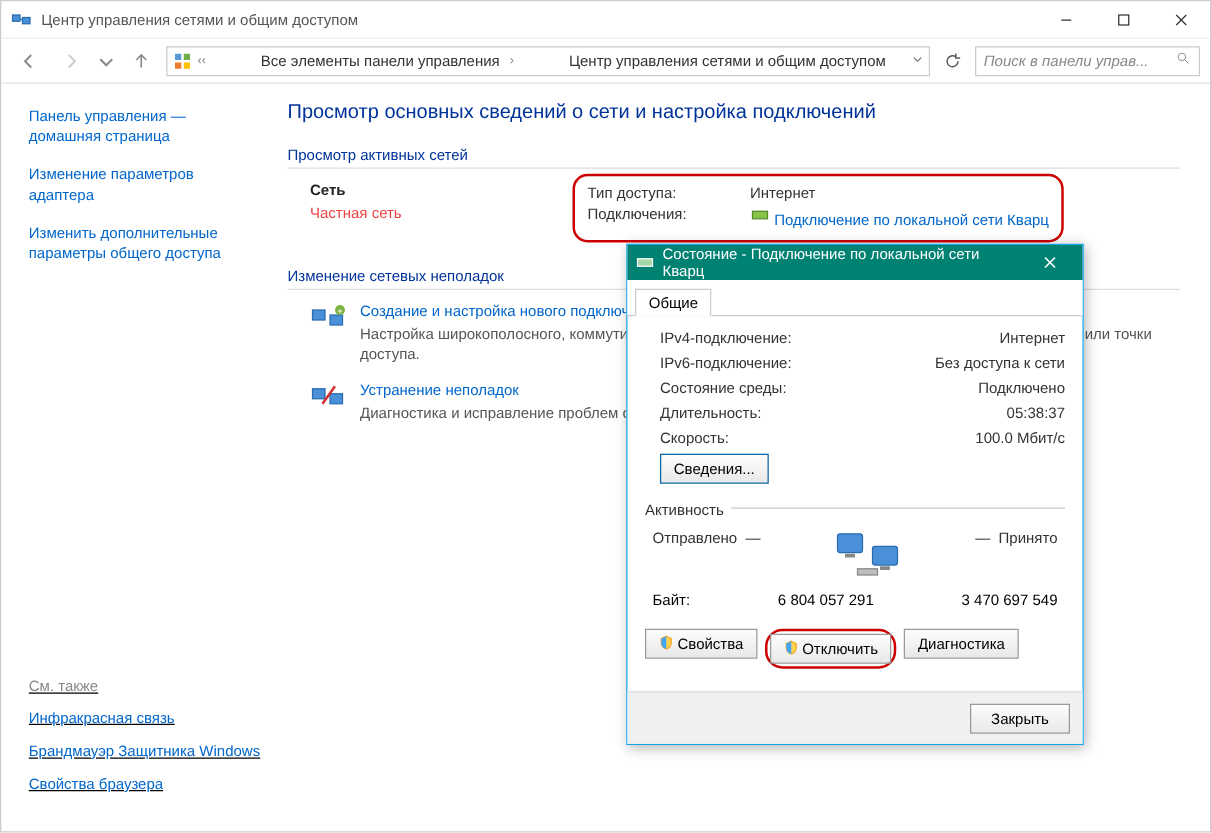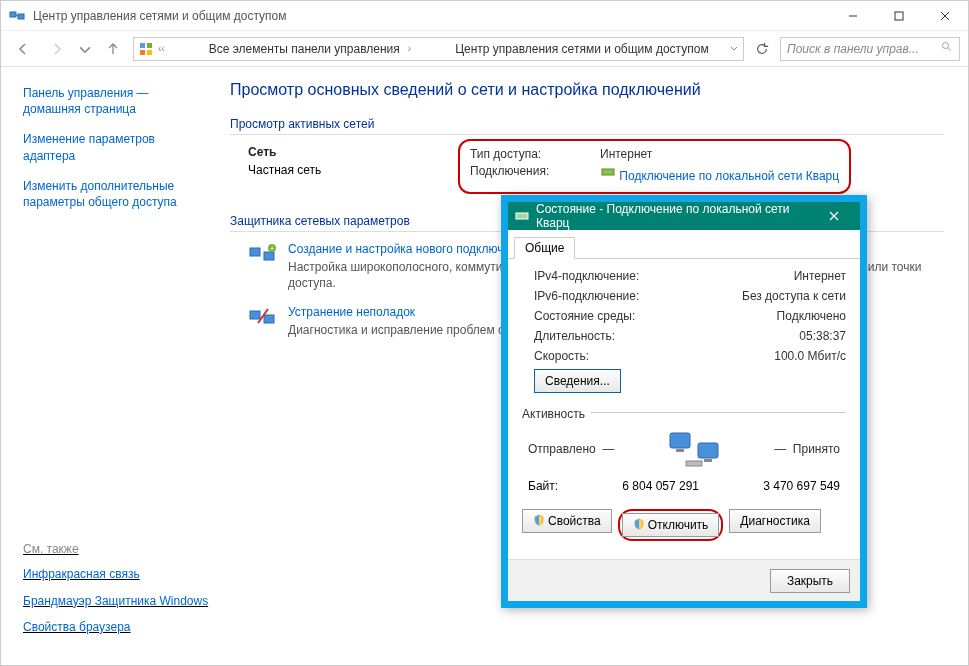--- a/index.html
+++ b/index.html
@@ -33,54 +33,54 @@
     .sidebar-footer .heading { color: #888; margin-bottom: 10px; }
     .sidebar-footer .sidebar-link { margin-bottom: 10px; }
 
     .content { flex: 1; padding: 14px 24px 14px 14px; font-size: 12px; }
     .content h1 { color: #003399; font-weight: 400; font-size: 16px; margin-bottom: 18px; }
     .group-header { color: #003399; font-size: 12px; margin-bottom: 10px; border-bottom: 1px solid #ddd; padding-bottom: 3px; display:flex; align-items:baseline;}
     .group-header .line-fill { flex: 1; height:1px; }
     .network-row { display: flex; margin-bottom: 26px; padding-left: 18px; }
     .network-left { width: 220px; }
     .network-left .net-name { font-weight: 700; margin-bottom: 4px; color:#222; }
-    .network-left .net-type { color: #000000; }
+    .network-left .net-type { color: #ef4444; }
     .network-right { flex: 1; }
     .net-kv { display: flex; margin-bottom: 3px; }
     .net-kv .k { width: 130px; color: #333; }
     .net-kv .v { color: #333; }
     .net-kv .link { color: #0066cc; cursor: pointer; }
     .red-circle { border: 2px solid #c00; border-radius: 12px; padding: 6px 10px; display: inline-block; margin: -6px -10px; }
 
     .settings-item { display: flex; margin-bottom: 14px; padding-left: 18px; }
     .settings-item .item-icon { width: 30px; height: 26px; margin-right: 10px; flex-shrink:0; }
     .settings-item .item-body .link { color: #0066cc; margin-bottom: 3px; cursor:pointer; }
     .settings-item .item-body .desc { color: #555; line-height: 1.35; }
 
     
-    .dialog { position: absolute; top: 194px; left: 500px; width: 366px; background: #fff; border: 7px solid #0ea5e9; box-shadow: 2px 2px 10px rgba(0,0,0,0.3); z-index: 10; }
+    .dialog { position: absolute; top: 194px; left: 500px; width: 366px; background: #fff; border: 1px solid #0ea5e9; box-shadow: 2px 2px 10px rgba(0,0,0,0.3); z-index: 10; }
     .dialog-title { background: #008272; color: #fff; height: 28px; display: flex; align-items: center; padding: 0 6px; font-size: 12px; }
     .dialog-title .dlg-icon { margin-right: 6px; }
     .dialog-title .dlg-text { flex: 1; }
     .dialog-close { width: 40px; height: 28px; display: flex; align-items: center; justify-content: center; color: #fff; font-size: 12px; }
 
     .tabs { padding: 6px 6px 0 6px; border-bottom: 1px solid #ccc; background:#fff; }
     .tab { display: inline-block; border: 1px solid #ccc; border-bottom: 1px solid #fff; padding: 3px 10px; font-size: 12px; background: #fff; position: relative; bottom: -1px; }
 
     .dialog-body { padding: 10px 14px 8px 14px; font-size: 12px; }
     .fieldset-title { color: #333; font-size: 12px; margin-bottom: 8px; }
     .fieldset-line { height:1px; background:#ccc; flex:1; margin-left:6px; position:relative; top:-6px;}
     .fs-head { display:flex; align-items:center; }
     .kv-row { display: flex; justify-content: space-between; margin-bottom: 6px; padding-left: 12px; }
     .kv-row .k { color: #333; }
     .kv-row .v { color: #333; }
 
     .btn { display: inline-flex; align-items:center; justify-content:center; height: 24px; padding: 0 10px; border: 1px solid #999; background: linear-gradient(#fdfdfd,#e8e8e8); font-size: 12px; cursor: pointer; }
     .btn.framed { border: 1px solid #0a64a4; }
-    .activity-header { display: flex; justify-content: space-between; align-items: center; padding: 0 6px; margin-bottom: 10px; }
+    .activity-header { display: flex; justify-content: space-between; padding: 0 6px; margin-bottom: 10px; }
     .activity-header .label { color: #333; }
     .computers-icon { width: 56px; height: 40px; }
 
     .bytes-row { display: flex; justify-content: space-between; padding: 0 6px; margin-bottom: 16px; }
 
     .dialog-buttons { display: flex; gap: 6px; padding: 0 0 10px 0; }
     .red-oval { border: 2px solid #c00; border-radius: 14px; padding: 2px; display:inline-block; }
     .shield-icon { display:inline-block; margin-right:3px;}
 
     .dialog-footer { border-top: 1px solid #ddd; background: #f0f0f0; height: 42px; display: flex; align-items: center; justify-content: flex-end; padding: 0 10px; }
@@ -219,21 +219,21 @@
                       <rect x="2" y="5" width="12" height="6" fill="#8bc34a" stroke="#558b2f"></rect>
                     </svg></span>
                 <span>Подключение по локальной сети Кварц</span>
               </span>
             </div>
           </span>
         </div>
       </div>
 
       <div class="group-header">
-        <span>Защитника сетевых параметров</span>
+        <span>Изменение сетевых неполадок</span>
           <span class="line-fill"></span>
       </div>
 
       <div class="settings-item">
         <span class="item-icon">
           <svg viewBox="0 0 30 26">
               <rect x="2" y="6" width="10" height="8" fill="#4a90d9" stroke="#2a6bb0"></rect>
               <rect x="16" y="10" width="10" height="8" fill="#4a90d9" stroke="#2a6bb0"></rect>
               <circle cx="24" cy="6" r="4" fill="#7cb342"></circle>
               <text x="24" y="9" text-anchor="middle" fill="#fff" font-size="7">+</text>

